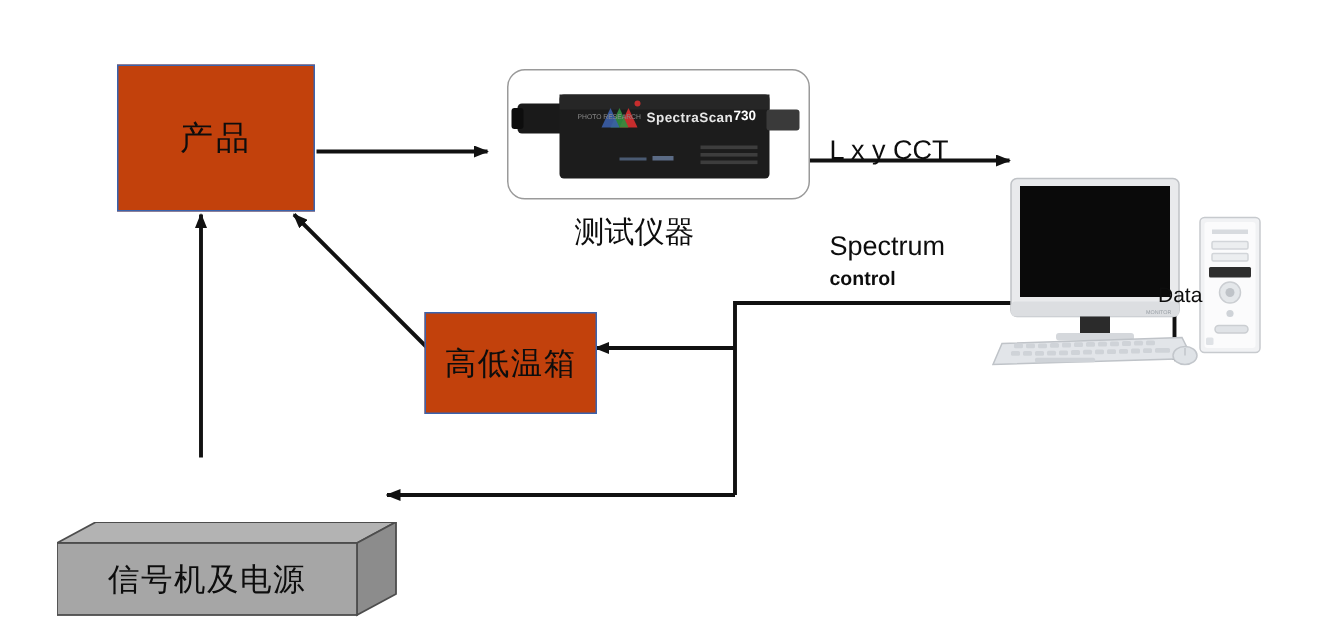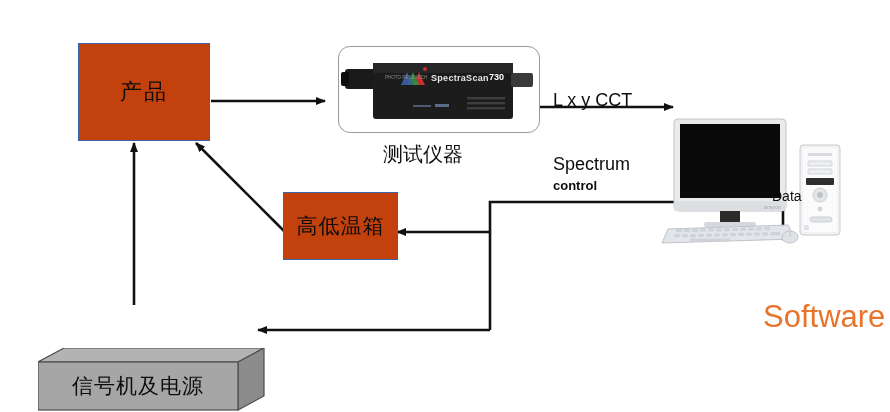--- a/index.html
+++ b/index.html
@@ -182,33 +182,32 @@
       <circle cx="160" cy="92" r="2.4" fill="#cfd3d8"></circle>
       <rect x="150" y="100" width="22" height="5" rx="2.5" fill="#e0e3e7" stroke="#cbced2"></rect>
       <rect x="144" y="108" width="5" height="5" rx="1" fill="#dfe2e6"></rect>
     </svg>
   </div>
 
   <div class="abs lbl lbl-control" style="left:553px;top:178px;">control</div>
 
   <div class="abs lbl lbl-data" style="left:772px;top:188px;">Data</div>
 
-  <div class="abs blue-box" style="left:283px;top:192px;width:115px;height:68px;font-size:21px;letter-spacing:1px;align-items:center;">
+  <div class="abs blue-box" style="left:283px;top:208px;width:115px;height:68px;font-size:21px;letter-spacing:1px;align-items:center;">
     <span>高低温箱</span>
   </div>
 
   <div class="abs grey3d" style="left:38px;top:300px;">
     <svg width="232" height="66" viewBox="0 0 232 66">
 
       <polygon points="0,14 26,0 226,0 200,14" fill="#b3b3b3" stroke="#4d4d4d" stroke-width="1.2"></polygon>
 
       <polygon points="200,14 226,0 226,48 200,62" fill="#8c8c8c" stroke="#4d4d4d" stroke-width="1.2"></polygon>
 
       <rect x="0" y="14" width="200" height="48" fill="#a6a6a6" stroke="#4d4d4d" stroke-width="1.2"></rect>
     </svg>
     <div class="abs" style="left:0;top:14px;width:200px;height:48px;display:flex;align-items:center;justify-content:center;
                             font-size:21px;color:#0d0d0d;letter-spacing:1px;
                             font-family:'DejaVu Sans','Liberation Sans',sans-serif;">信号机及电源</div>
   </div>
 
-  <div class="abs lbl lbl-software" style="left:763px;top:299px;">Software</div>
 
 </div>
 
 </body></html>

